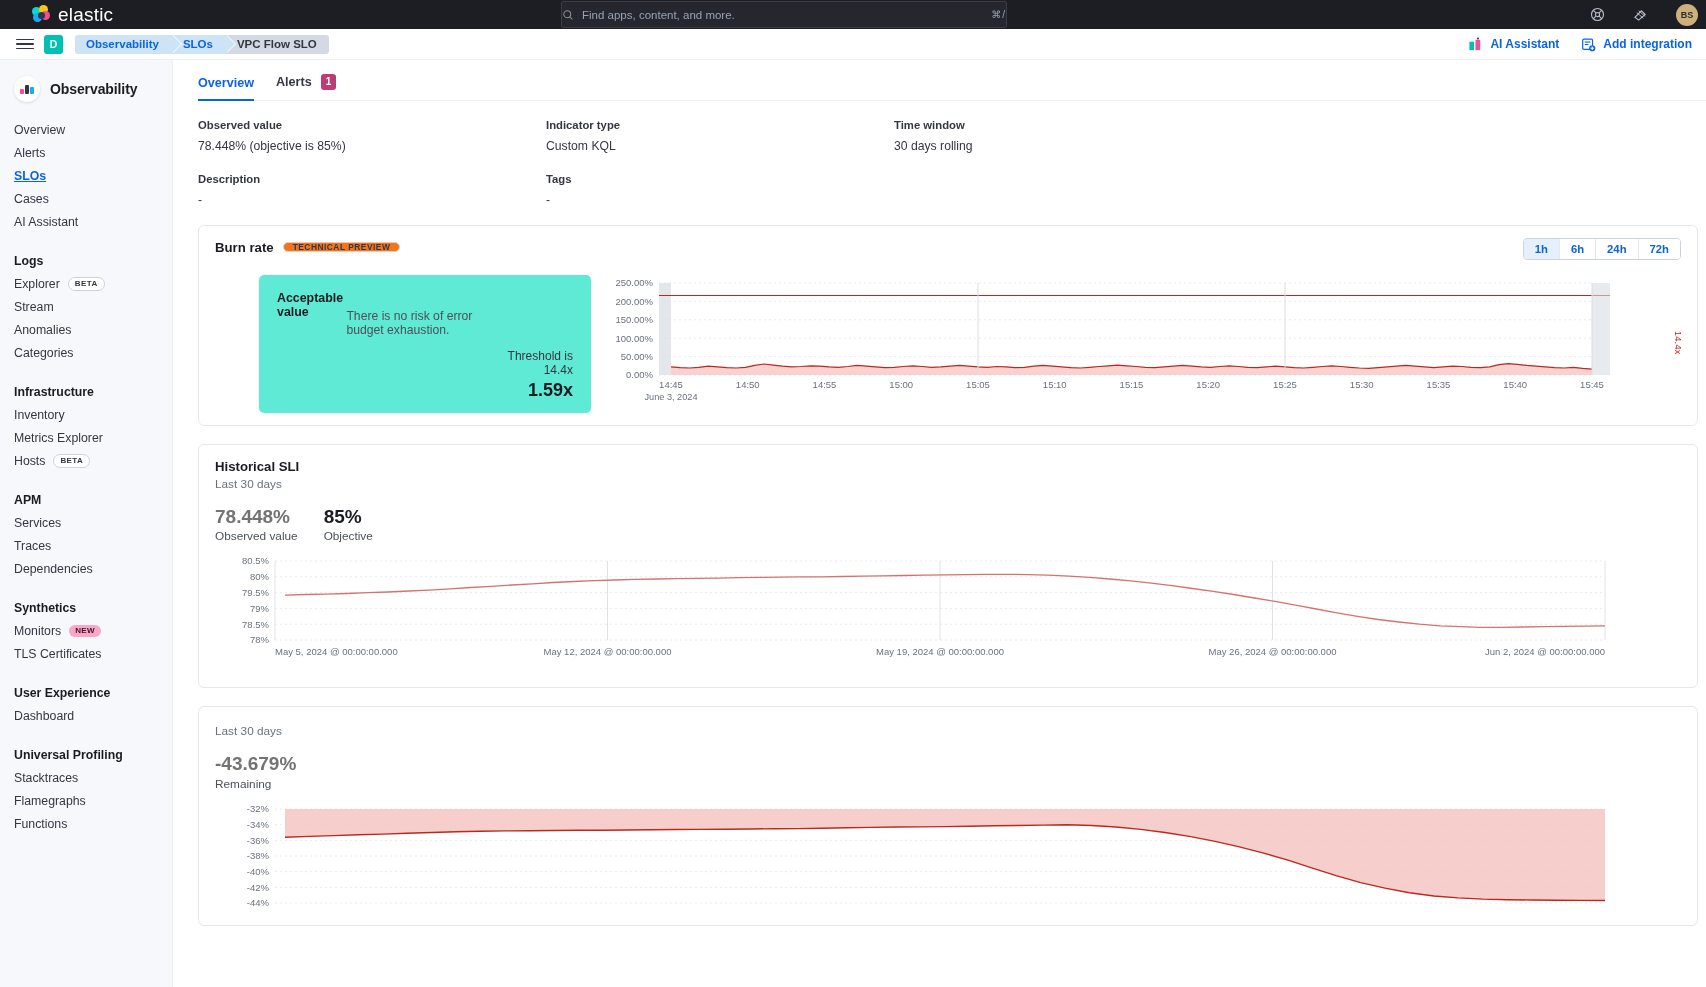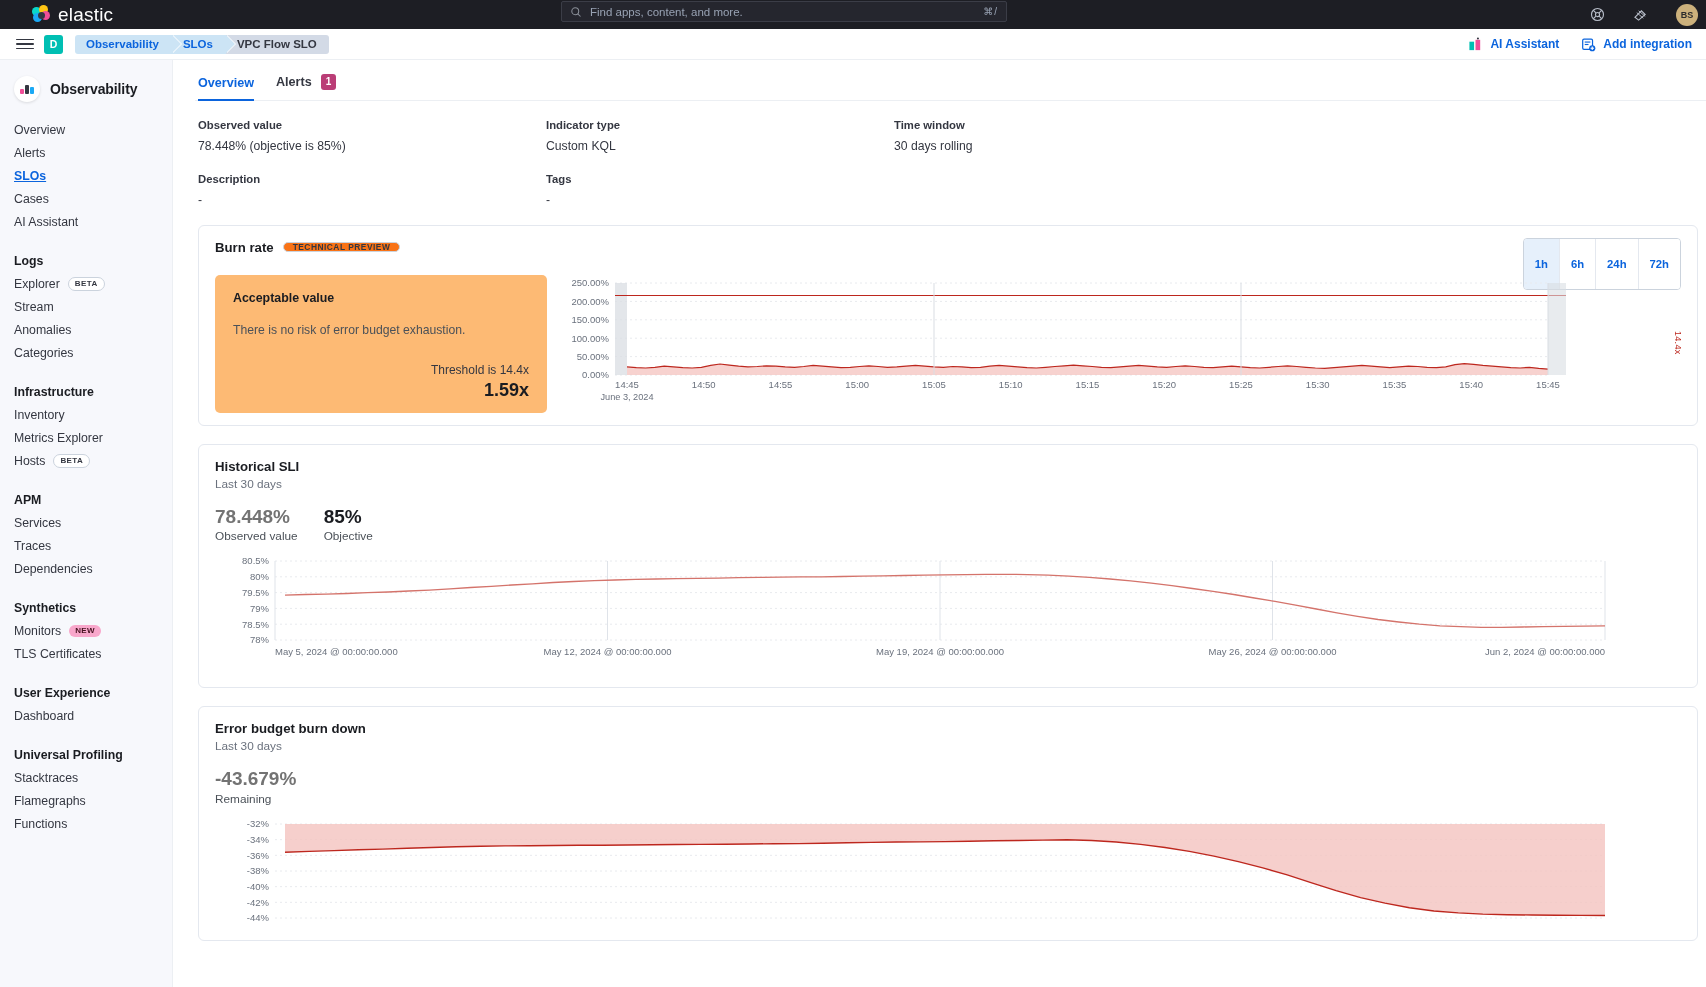--- a/index.html
+++ b/index.html
@@ -22,23 +22,23 @@
   .elastic-mark i { position: absolute; border-radius: 50%; display:block; }
   .em1 { width:9px;height:9px;background:#0ad8ca;left:0;top:2px; }
   .em2 { width:9px;height:9px;background:#fec514;left:7px;top:0px; }
   .em3 { width:9px;height:9px;background:#f04e98;left:9px;top:6px; }
   .em4 { width:9px;height:9px;background:#1ba9f5;left:1px;top:8px; }
   .em5 { width:7px;height:7px;background:#343741;left:6px;top:7px; }
   .elastic-word { color: #fff; font-size: 19px; letter-spacing: .2px; }
 
   .globalsearch {
     position: absolute; left: 561px; top: 1px;
-    width: 446px; height: 21px;
+    width: 446px; height: 27px;
     background: #25262e; border: 1px solid #3b3d47; border-radius: 2px;
-    display: flex; align-items: center; padding: 0 8px; gap: 8px;
+    display: flex; align-items: center; padding: 0 0; gap: 8px;
   }
   .globalsearch .ph { color: #98a2b3; font-size: 11.5px; }
   .gs-icon { width: 12px; height: 12px; color: #8a8f98; flex: none; }
   .gs-kbd { margin-left: auto; color: #98a2b3; font-size: 10px; letter-spacing:1px;}
 
   .topbar-right { position: absolute; right: 8px; top: 0; height: 29px; display: flex; align-items: center; gap: 28px; }
   .ticon { width: 15px; height: 15px; color: #d3dae6; opacity: .85; }
   .avatar-user {
     width: 22px; height: 22px; border-radius: 50%;
     background: #ccb17c; color: #2c2c2c; font-size: 9px; font-weight: 700;
@@ -154,34 +154,34 @@
   .panel-title { font-size: 13.2px; font-weight: 700; color: #1a1c21; display: flex; align-items: center; gap: 9px;}
   .tech-preview {
     font-size: 8.4px; font-weight: 700; letter-spacing: .5px; color: #343741;
     border: 1px solid #cbd3dd; border-radius: 10px; padding: 0 9px; line-height:1; background:#f97316;
   }
   .panel-sub { font-size: 11.8px; color: #6a717d; margin-top: 3px;}
 
   
   .burn-body { display: flex; gap: 16px; margin-top: 20px; }
   .callout {
-    width: 332px; flex: none; background: #fdba74; border-radius: 5px;
+    width: 332px; flex: none; background: #5eead4; border-radius: 5px;
     padding: 16px 18px 12px 18px; min-height: 128px;
-    display: flex; flex-direction: column;
+    display: flex; flex-direction: row; margin-left: 44px;
   }
   .callout-title { font-size: 12.4px; font-weight: 700; color: #1a1c21; }
   .callout-text { font-size: 12.2px; color: #4b5158; margin-top: 18px; }
   .callout-foot { margin-top: auto; text-align: right; }
   .callout-thresh { font-size: 12px; color: #343741; }
   .callout-val { font-size: 18px; font-weight: 700; color: #1a1c21; margin-top: 3px;}
 
   .timebtns { position: absolute; right: 16px; top: 12px; display: flex; border: 1px solid #cbd3dd; border-radius: 4px; overflow: hidden;}
   .timebtn {
     font-size: 11.3px; font-weight: 700; color: #0b64dd;
-    padding: 19px 11px; background: #fff; cursor: pointer; border-right: 1px solid #e4e8ef;
+    padding: 4px 11px; background: #fff; cursor: pointer; border-right: 1px solid #e4e8ef;
   }
   .timebtn:last-child { border-right: none; }
   .timebtn.active { background: #e6f0fb; color: #0b64dd; }
 
   .chartwrap { flex: 1; position: relative; }
   svg { display: block; }
   .tick { font-size: 9.5px; fill: #6a717d; font-family: "Liberation Sans", sans-serif; }
   .axis-sub { font-size: 9.2px; fill: #6a717d; }
 
   .bignum { font-size: 19px; font-weight: 700; line-height: 1.05; }
@@ -506,21 +506,20 @@
             <text x="725" y="100" text-anchor="middle" class="tick">May 19, 2024 @ 00:00:00.000</text>
             <line x1="1057.5" x2="1057.5" y1="6" y2="85" stroke="#dfe3e9" stroke-width="1"></line>
             <text x="1057.5" y="100" text-anchor="middle" class="tick">May 26, 2024 @ 00:00:00.000</text>
             <line x1="1390" x2="1390" y1="6" y2="85" stroke="#dfe3e9" stroke-width="1"></line>
             <text x="1390" y="100" text-anchor="end" class="tick">Jun 2, 2024 @ 00:00:00.000</text>
             <path d="M70.0 40.1 L90.6 39.5 L111.3 39.2 L131.9 38.5 L152.5 37.6 L173.1 37.0 L193.8 36.0 L214.4 35.1 L235.0 33.8 L255.6 32.5 L276.3 31.3 L296.9 30.0 L317.5 28.8 L338.1 27.5 L358.8 26.5 L379.4 25.6 L400.0 25.0 L420.6 24.3 L441.3 24.0 L461.9 23.7 L482.5 23.4 L503.1 23.1 L523.8 22.7 L544.4 22.4 L565.0 22.1 L585.6 21.8 L606.3 21.8 L626.9 21.5 L647.5 21.2 L668.1 20.9 L688.8 20.5 L709.4 20.2 L730.0 19.9 L750.6 19.6 L771.3 19.3 L791.9 19.3 L812.5 19.6 L833.1 20.2 L853.8 21.2 L874.4 22.4 L895.0 24.0 L915.6 25.9 L936.3 28.1 L956.9 30.6 L977.5 33.5 L998.1 36.3 L1018.8 39.5 L1039.4 43.0 L1060.0 46.4 L1080.6 50.2 L1101.3 54.0 L1121.9 57.8 L1142.5 61.3 L1163.1 64.5 L1183.8 67.0 L1204.4 69.2 L1225.0 70.8 L1245.6 71.7 L1266.3 72.4 L1286.9 72.4 L1307.5 72.0 L1328.1 71.7 L1348.8 71.4 L1369.4 71.1 L1390.0 70.8" fill="none" stroke="#d4736b" stroke-width="1.3"></path>
           </svg>
       </div>
 
       <div class="panel">
-        <div class="panel-title">Error budget burn down</div>
         <div class="panel-sub">Last 30 days</div>
 
         <div class="stats">
           <div>
             <div class="bignum red">-43.679%</div>
             <div class="bigcap">Remaining</div>
           </div>
         </div>
 
         <svg width="1490" height="110" viewBox="0 0 1490 110" id="ebSvg" style="margin-top:12px">

